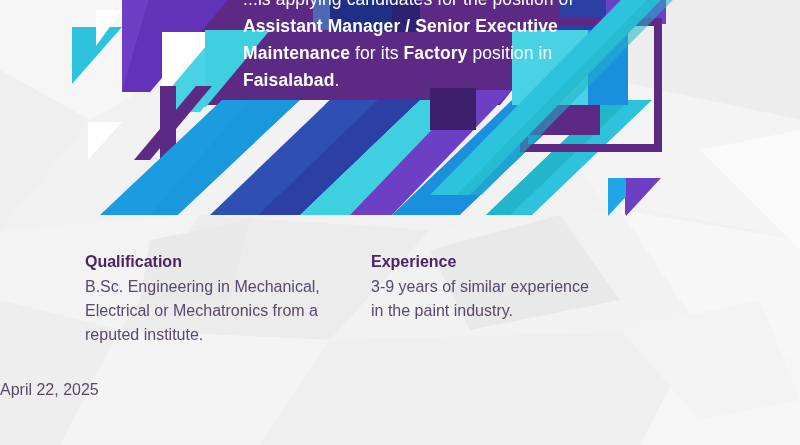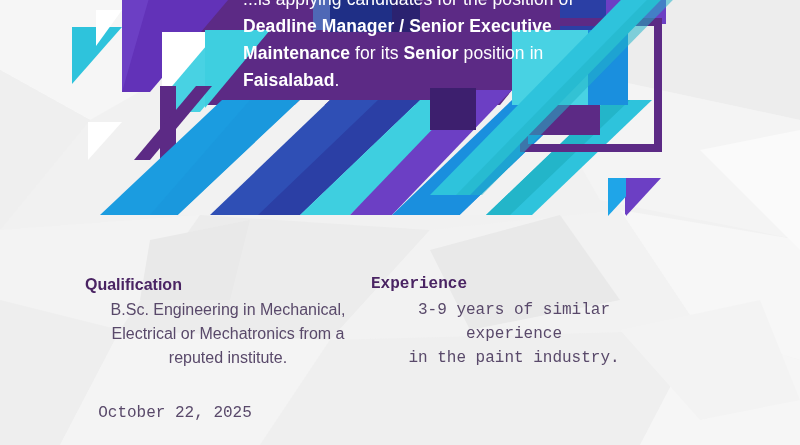--- a/index.html
+++ b/index.html
@@ -47,45 +47,44 @@
     font-size: 17.5px;
     line-height: 27px;
     letter-spacing: .1px;
   }
   .headline b { font-weight: 700; }
 
   
   .details {
     position: absolute;
     left: 0;
-    top: 272px;
+    top: 249px;
     width: 657px;
   }
   .detail-row {
     display: flex;
   }
   .detail-col {
     width: 350px;
   }
   .detail-col.left  { margin-left: 85px; }
-  .detail-col.right { margin-left: 0px; font-family: Liberation Mono, monospace; }
+  .detail-col.right { margin-left: 0px; }
   .detail-head {
     font-size: 16px;
     font-weight: 700;
     color: #4a2463;
     line-height: 25px;
     margin-bottom: 1px;
   }
   .detail-body {
     font-size: 16px;
     font-weight: 400;
     color: #59496a;
     line-height: 24px;
     white-space: pre-line;
-    text-align: center;
   }
   .spacer { height: 31px; }
 </style>
 </head>
 <body>
 
 <div class="poster">
 
   <svg class="bg-poly" viewBox="0 0 800 445" preserveAspectRatio="none">
     <rect x="0" y="0" width="800" height="445" fill="#f1f1f1"></rect>
@@ -184,21 +183,21 @@
     </svg>
   </div>
 
   <svg style="position:absolute;left:0;top:0;width:800px;height:445px;pointer-events:none;" viewBox="0 0 800 445">
     <polygon points="608,178 643,178 608,216" fill="#1fa5e8"></polygon>
     <polygon points="626,178 661,178 626,216" fill="#6c3fc4"></polygon>
   </svg>
 
   <div class="headline">
     <span>...is applying candidates for the</span>
-    <span>position of </span><b>Deadline Manager / Senior Executive Maintenance</b><span> for its </span><b>Senior</b><span> position in </span><b>Faisalabad</b><span>.</span>
+    <span>position of </span><b>Assistant Manager / Senior Executive Maintenance</b><span> for its </span><b>Factory</b><span> position in </span><b>Faisalabad</b><span>.</span>
   </div>
 
   <div class="details">
 
     <div class="detail-row">
       <div class="detail-col left">
         <div class="detail-head">Qualification</div>
         <div class="detail-body">B.Sc. Engineering in Mechanical,
 Electrical or Mechatronics from a
 reputed institute.</div>
@@ -207,19 +206,19 @@
         <div class="detail-head">Experience</div>
         <div class="detail-body">3-9 years of similar experience
 in the paint industry.</div>
       </div>
     </div>
 
     <div class="spacer"></div>
 
     <div class="detail-row">
       <div class="detail-col right">
-        <div class="detail-body">October 22, 2025</div>
+        <div class="detail-body">April 22, 2025</div>
       </div>
     </div>
 
   </div>
 
 </div>
 
 </body></html>

